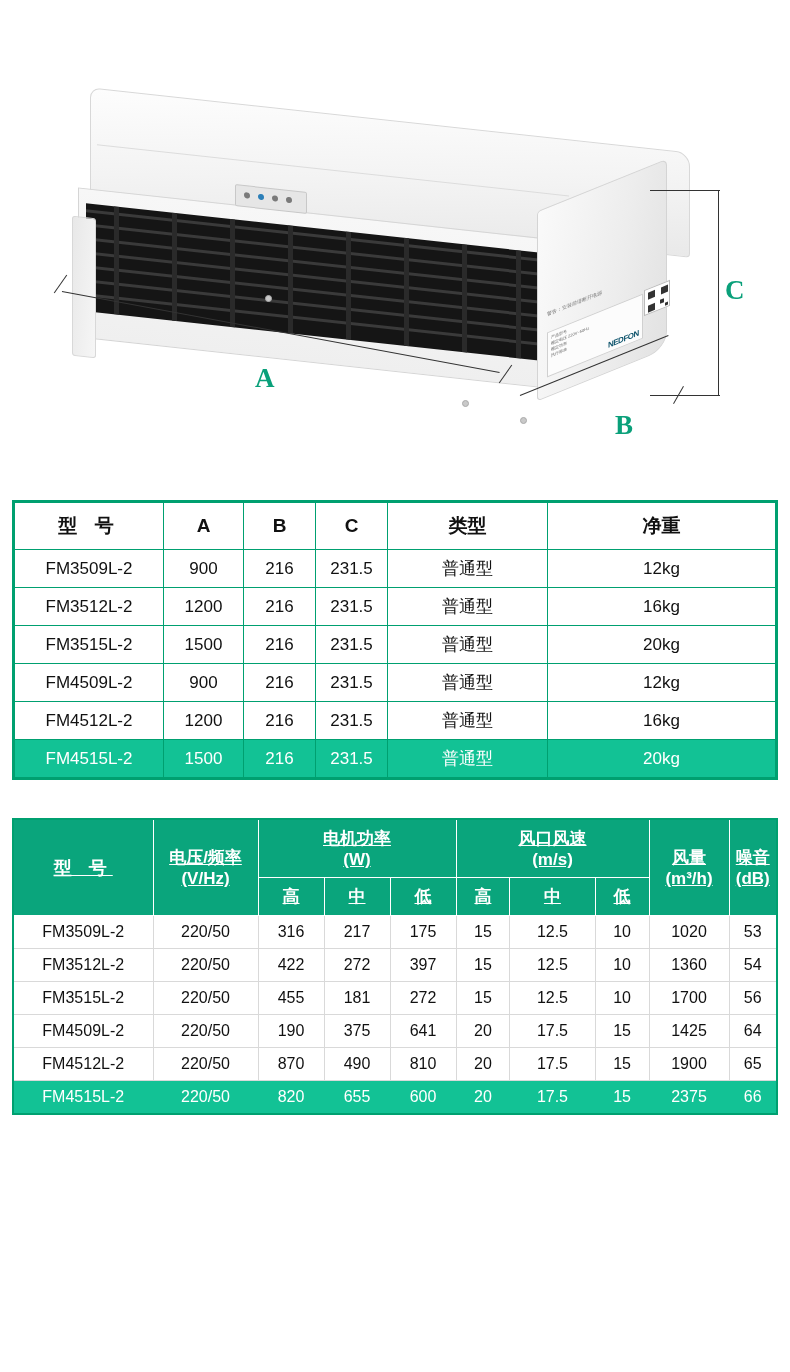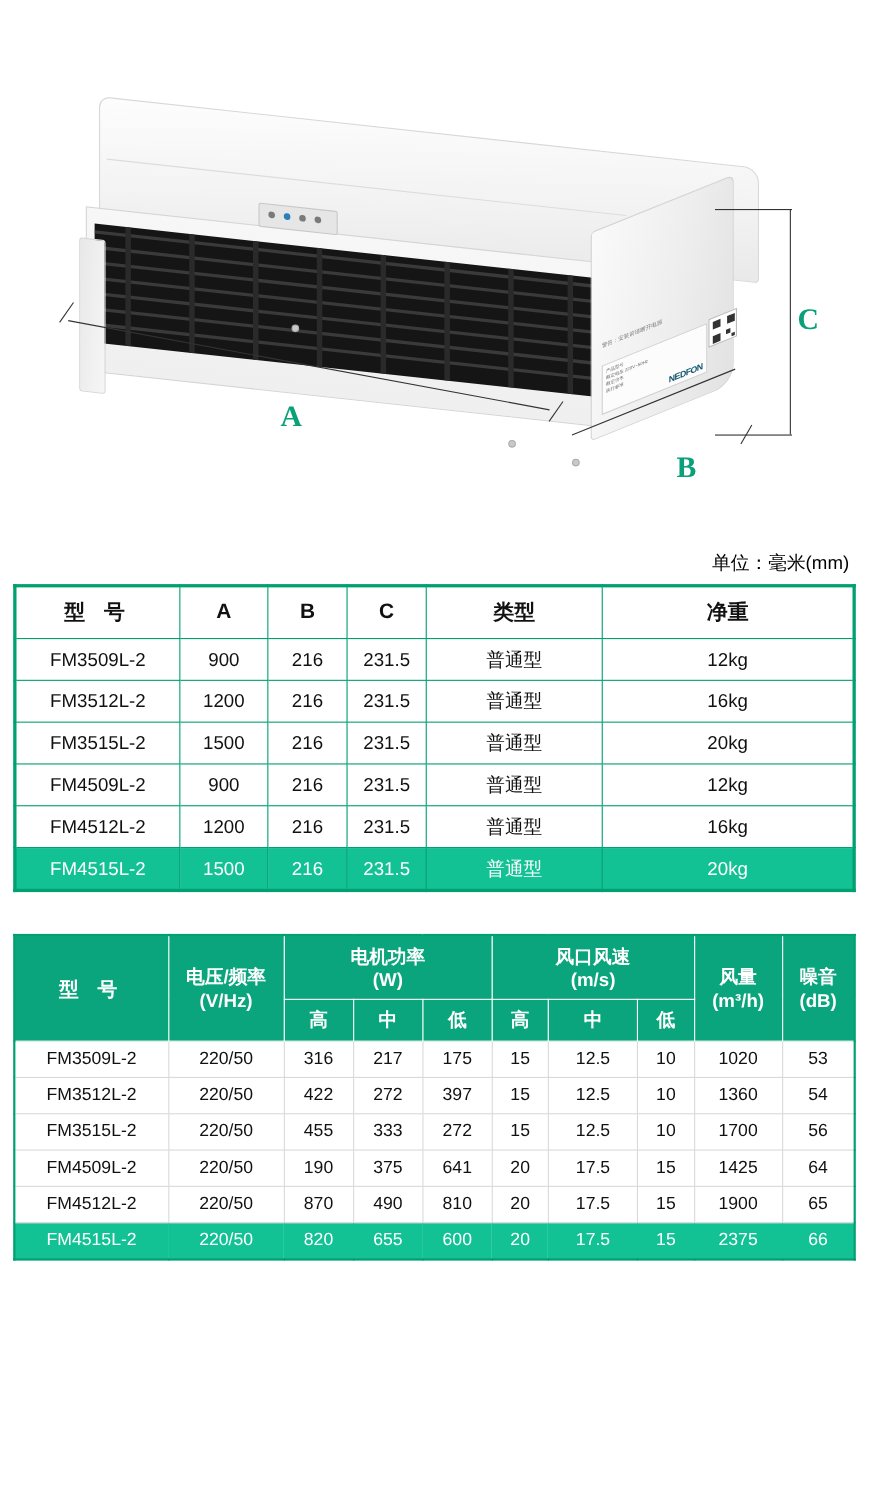--- a/index.html
+++ b/index.html
@@ -108,21 +108,21 @@
   .t1 th, .t1 td{
     border:1px solid #00a070; text-align:center; font-size:17px; padding:7px 2px;
     color:#111;
   }
   .t1 thead th{ font-size:19px; font-weight:bold; padding:10px 2px; }
   .t1 thead th.sp{ letter-spacing:6px; }
   .t1 tbody tr.hl td{ background:#12c295; color:#fff; }
 
   .t2{ border:2px solid #00a070; margin-top:16px; }
   .t2 th, .t2 td{ border:1px solid #ffffff; text-align:center; font-size:16px; padding:7px 2px; }
-  .t2 thead th{ background:#0aa57c; color:#fff; font-weight:bold; font-size:17px; }
+  .t2 thead th{ background:#0aa57c; color:#fff; font-weight:bold; font-size:17px;text-decoration:underline; }
   .t2 thead th.sp{ letter-spacing:6px; font-size:18px; }
   .t2 tbody td{ border:1px solid #d9d9d9; color:#111; background:#fff; }
   .t2 tbody tr.hl td{ background:#12c295; color:#fff; border-color:#12c295; }
   .spacer{ height:22px; }
 </style>
 </head>
 <body>
 
 <div class="page">
 
@@ -192,21 +192,20 @@
       <div class="dim-line" style="left:628px;top:290px;width:1px;height:20px;transform:rotate(30deg)"></div>
       <div class="dim-letter" style="left:565px;top:315px">B</div>
 
       <div class="dim-line" style="left:600px;top:95px;width:70px;height:1px"></div>
       <div class="dim-line" style="left:600px;top:300px;width:70px;height:1px"></div>
       <div class="dim-line" style="left:668px;top:95px;width:1px;height:205px"></div>
       <div class="dim-letter" style="left:675px;top:180px">C</div>
     </div>
   </div>
 
-  <div class="unit-note">单位：毫米(mm)</div>
 
   <table class="t1">
     <thead>
       <tr>
         <th class="sp" style="width:150px">型  号</th>
         <th style="width:80px">A</th>
         <th style="width:72px">B</th>
         <th style="width:72px">C</th>
         <th style="width:160px">类型</th>
         <th>净重</th>
@@ -279,21 +278,21 @@
           <div>(W)</div>
         </th>
         <th colspan="3" style="width:190px">
           <div>风口风速</div>
           <div>(m/s)</div>
         </th>
         <th rowspan="2" style="width:80px">
           <div>风量</div>
           <div>(m³/h)</div>
         </th>
-        <th rowspan="2" style="width:66px">
+        <th rowspan="2" style="width:48px">
           <div>噪音</div>
           <div>(dB)</div>
         </th>
       </tr>
       <tr>
         <th>高</th>
         <th>中</th>
         <th>低</th>
         <th>高</th>
         <th>中</th>
@@ -322,21 +321,21 @@
           <td>15</td>
           <td>12.5</td>
           <td>10</td>
           <td>1360</td>
           <td>54</td>
         </tr>
         <tr>
           <td>FM3515L-2</td>
           <td>220/50</td>
           <td>455</td>
-          <td>333</td>
+          <td>181</td>
           <td>272</td>
           <td>15</td>
           <td>12.5</td>
           <td>10</td>
           <td>1700</td>
           <td>56</td>
         </tr>
         <tr>
           <td>FM4509L-2</td>
           <td>220/50</td>

